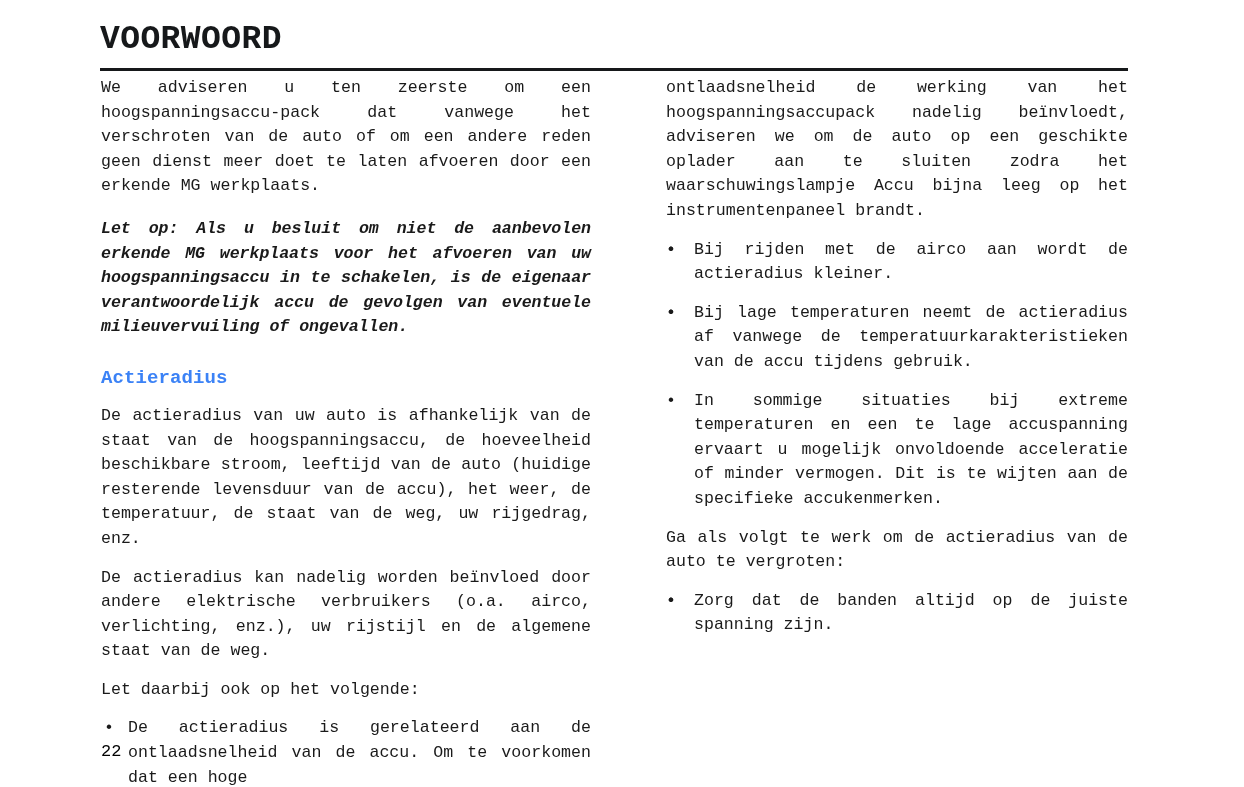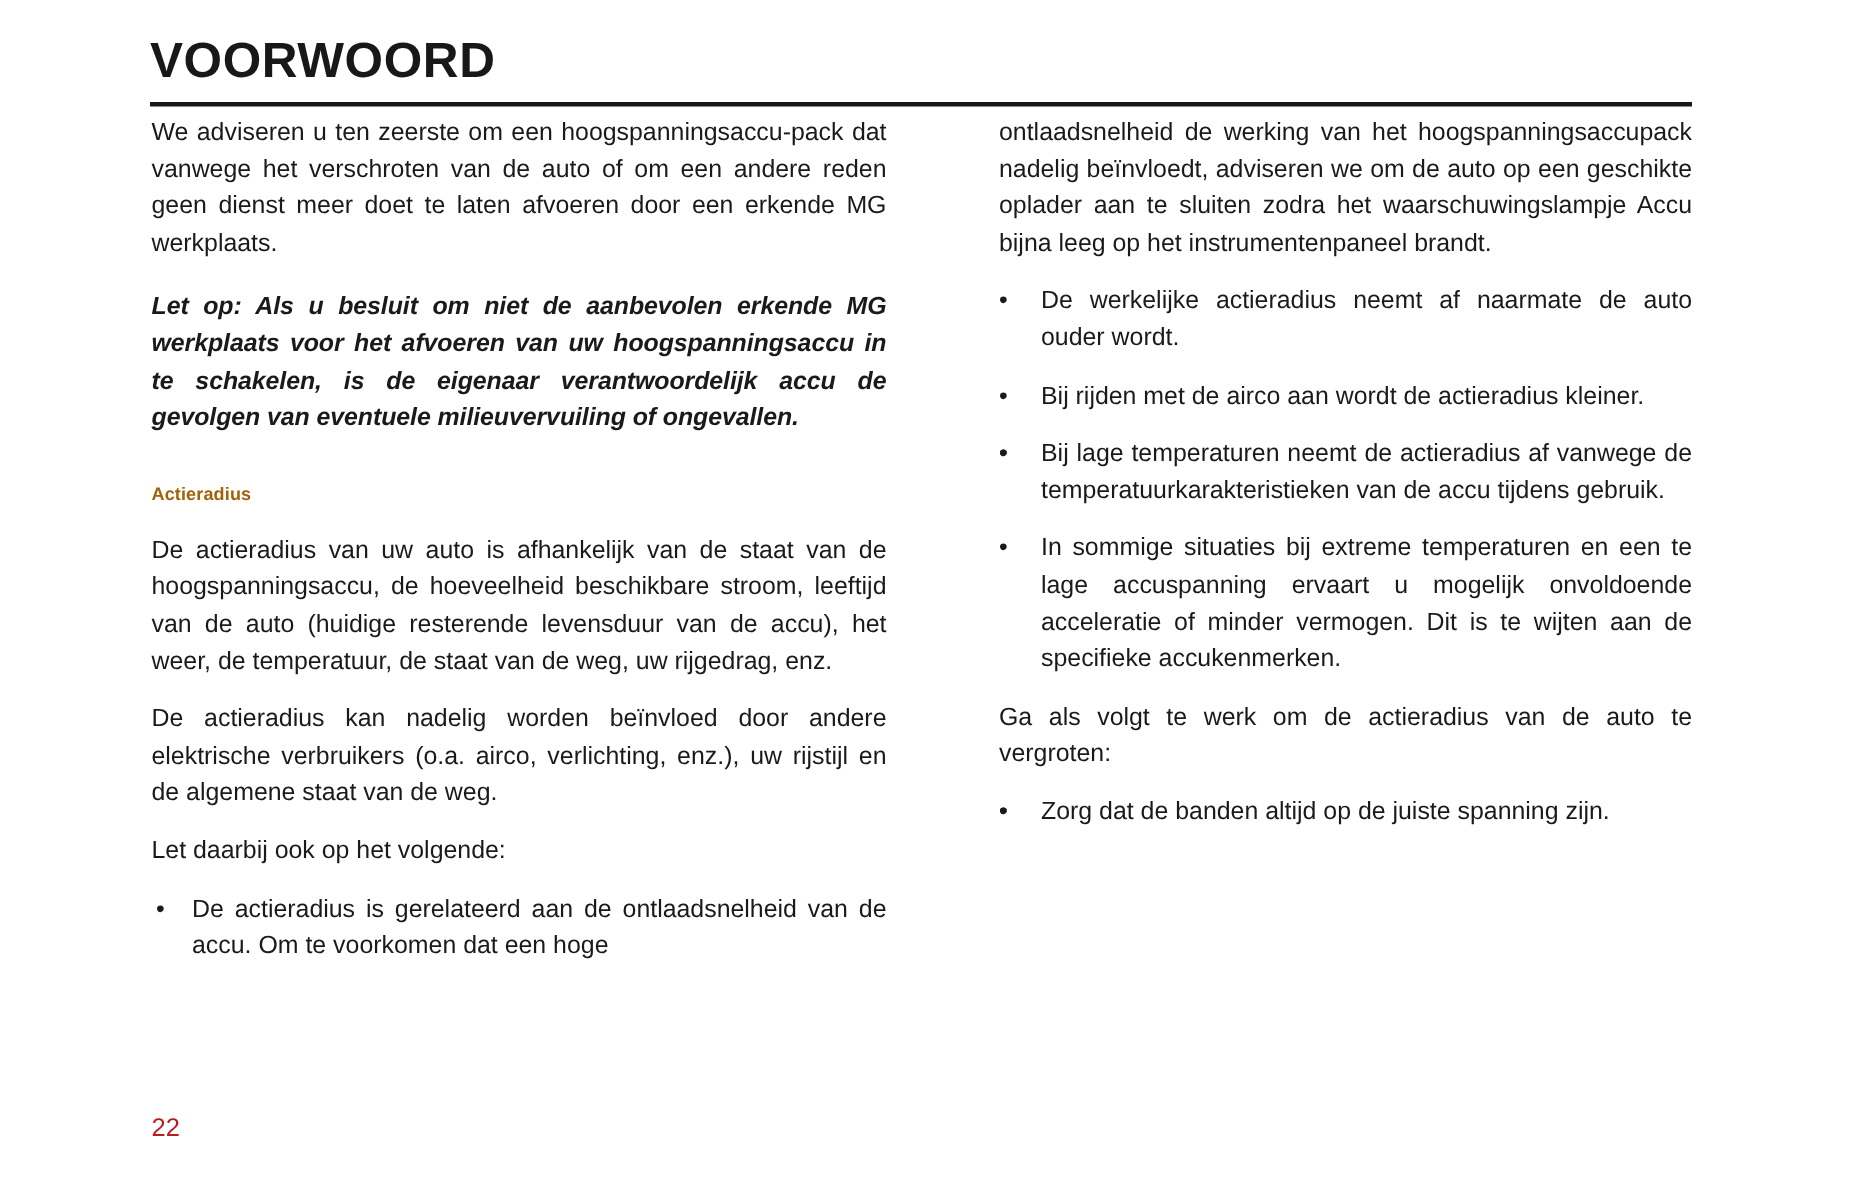--- a/index.html
+++ b/index.html
@@ -14,20 +14,21 @@
     color: #1a1a1a;
     -webkit-font-smoothing: antialiased;
   }
 
   .page {
     position: relative;
     width: 1244px;
     height: 787px;
     box-sizing: border-box;
     overflow: hidden;
+    font-family: Liberation Mono, monospace;
   }
 
   
   .header {
     position: absolute;
     left: 100px;
     top: 22px;
     width: 1028px;
   }
   .page-title {
@@ -72,25 +73,25 @@
     font-size: 16.6px;
     line-height: 24.6px;
     font-weight: 700;
     font-style: italic;
     text-align: justify;
     letter-spacing: -0.05px;
   }
 
   h2.subhead {
     margin: 0 0 14px 0;
-    font-size: 12px;
+    font-size: 19px;
     font-weight: 700;
     line-height: 24px;
     letter-spacing: 0.1px;
-    color: #a16207;
+    color: #3b82f6;
   }
 
   
   ul.bullets {
     list-style: none;
     margin: 0;
     padding: 0;
   }
   ul.bullets li {
     position: relative;
@@ -119,21 +120,21 @@
   .gap-below { margin-bottom: 16px; }
 
   
   .page-number {
     position: absolute;
     left: 101px;
     top: 742px;
     font-size: 17px;
     line-height: 20px;
     font-weight: 400;
-    color: #b91c1c;
+    color: #000000;
   }
 </style>
 </head>
 <body>
 
 <div class="page">
 
   <div class="header">
     <h1 class="page-title">VOORWOORD</h1>
     <div class="title-rule"></div>
@@ -164,21 +165,20 @@
 
     </div>
 
     <div class="col-right">
 
       <p class="body gap-below">ontlaadsnelheid de werking van het hoogspanningsaccupack nadelig beïnvloedt, adviseren we om de auto op een geschikte oplader aan te sluiten zodra het waarschuwingslampje Accu bijna leeg op het instrumentenpaneel brandt.</p>
 
       <ul class="bullets spaced">
         <li>
           <span class="bullet-dot">•</span>
-          <span>De werkelijke actieradius neemt af naarmate de auto ouder wordt.</span>
         </li>
         <li>
           <span class="bullet-dot">•</span>
           <span>Bij rijden met de airco aan wordt de actieradius kleiner.</span>
         </li>
         <li>
           <span class="bullet-dot">•</span>
         </li>
         <li>
           <span class="bullet-dot">•</span>

